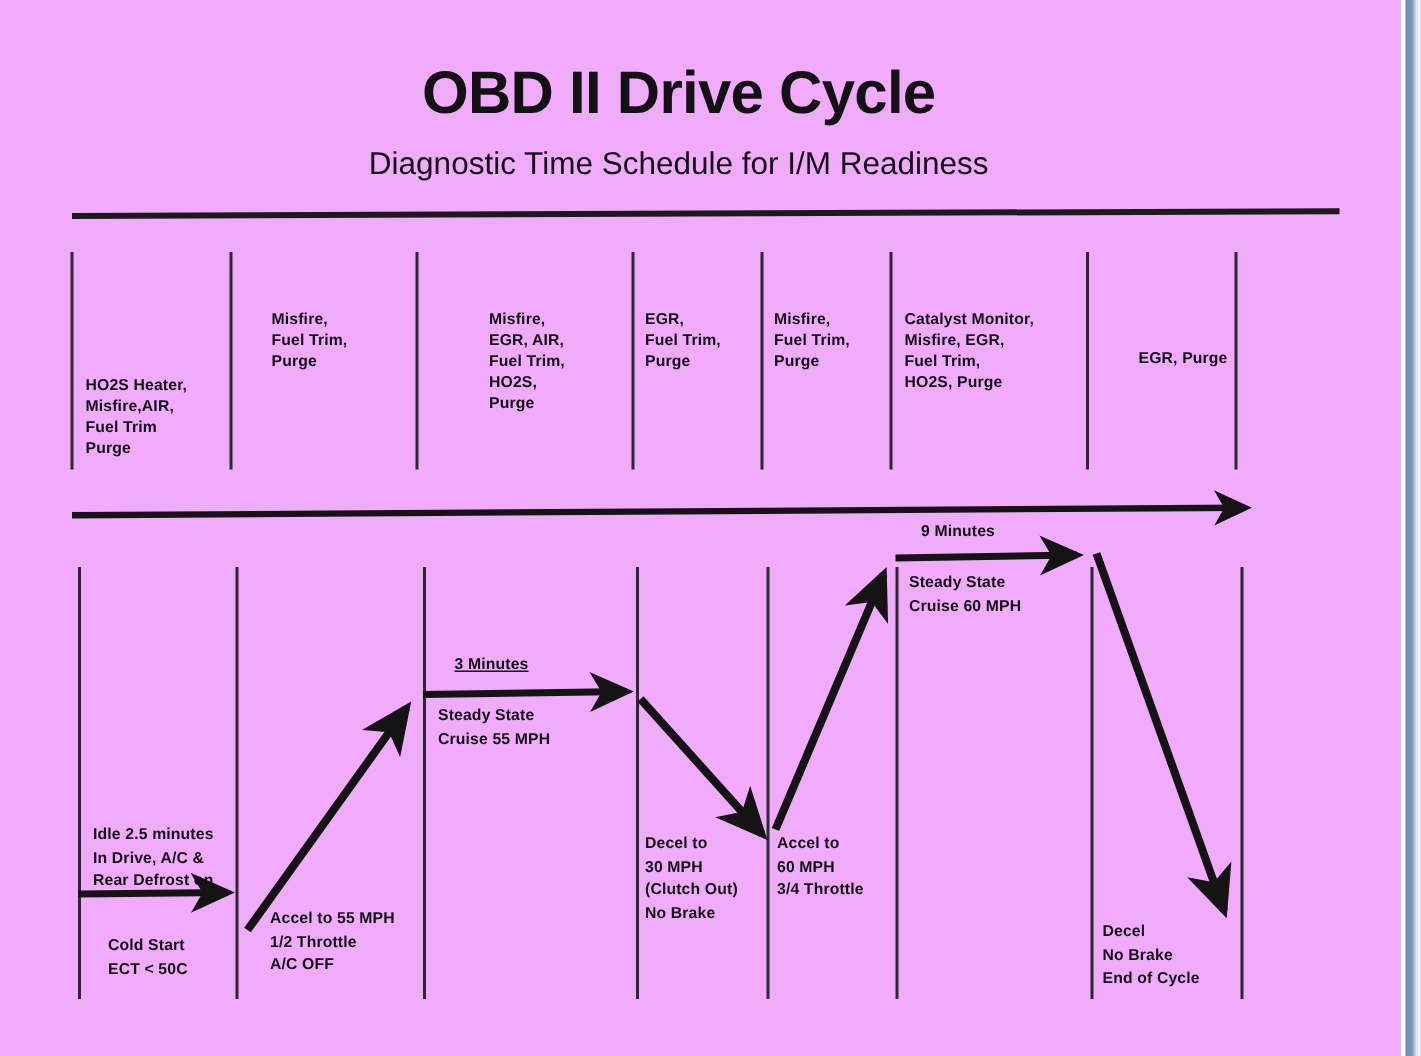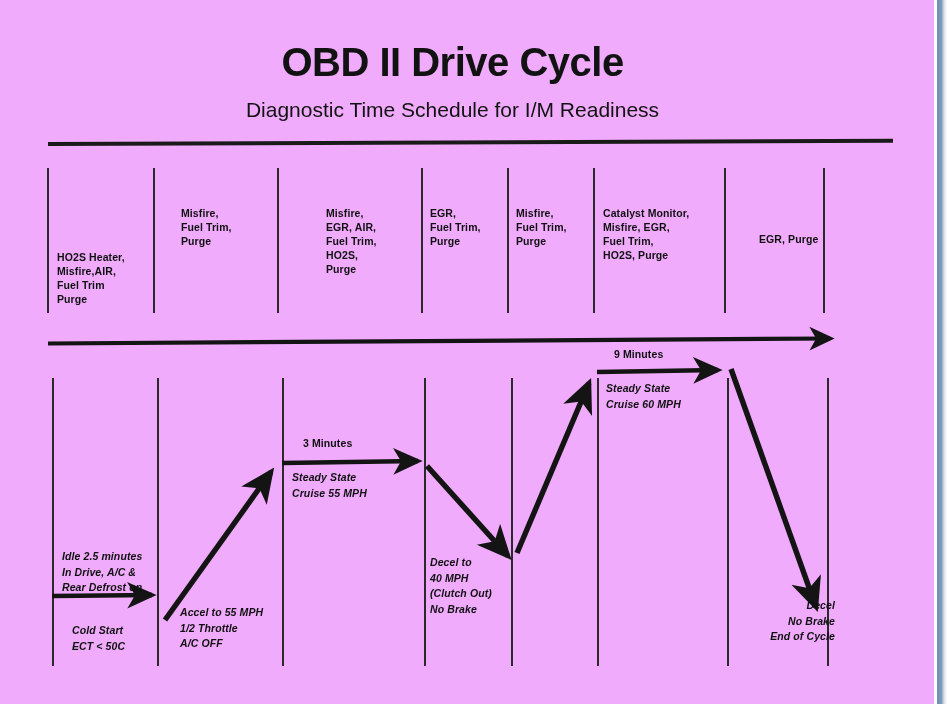--- a/index.html
+++ b/index.html
@@ -67,21 +67,20 @@
     letter-spacing:0.1px;
   }
 
   
   .evt{
     position:absolute;
     font-size:10.5px;font-weight:bold;line-height:15.5px;
     color:#101010;
     white-space:pre-line;
     letter-spacing:0.1px;
-    font-style:italic;
   }
   .dur{
     position:absolute;
     font-size:10.5px;font-weight:bold;color:#101010;
     letter-spacing:0.1px;
   }
 
   
   #arrows{position:absolute;left:0;top:0;width:947px;height:704px;}
 </style>
@@ -173,38 +172,41 @@
 
     <g>
       <line x1="597" y1="372" x2="718" y2="370" stroke="#141414" stroke-width="4.6" marker-end="url(#ah)"></line>
     </g>
 
     <g>
       <line x1="731" y1="369" x2="816" y2="607" stroke="#141414" stroke-width="5.4" marker-end="url(#ah)"></line>
     </g>
   </svg>
 
-  <div class="dur" style="left:303px;top:437px;">3 Minutes</div>
+  <div class="dur" style="left:303px;top:437px;text-decoration:underline;">3 Minutes</div>
   <div class="dur" style="left:614px;top:348px;">9 Minutes</div>
 
   <div class="evt" style="left:62px;top:549px;width:100px;">Idle 2.5 minutes
 In Drive, A/C &amp;
 Rear Defrost on</div>
   <div class="evt" style="left:72px;top:623px;width:90px;">Cold Start
 ECT &lt; 50C</div>
   <div class="evt" style="left:180px;top:605px;width:100px;">Accel to 55 MPH
 1/2 Throttle
 A/C OFF</div>
   <div class="evt" style="left:292px;top:470px;width:110px;">Steady State
 Cruise 55 MPH</div>
   <div class="evt" style="left:430px;top:555px;width:80px;">Decel to
-40 MPH
+30 MPH
 (Clutch Out)
 No Brake</div>
+  <div class="evt" style="left:518px;top:555px;width:80px;">Accel to
+60 MPH
+3/4 Throttle</div>
   <div class="evt" style="left:606px;top:381px;width:110px;">Steady State
 Cruise 60 MPH</div>
-  <div class="evt" style="left:735px;top:598px;width:100px;text-align:right;">Decel
+  <div class="evt" style="left:735px;top:614px;width:100px;">Decel
 No Brake
 End of Cycle</div>
 
   <div id="right-edge-inner"></div>
   <div id="right-edge"></div>
 </div>
 
 </body></html>

